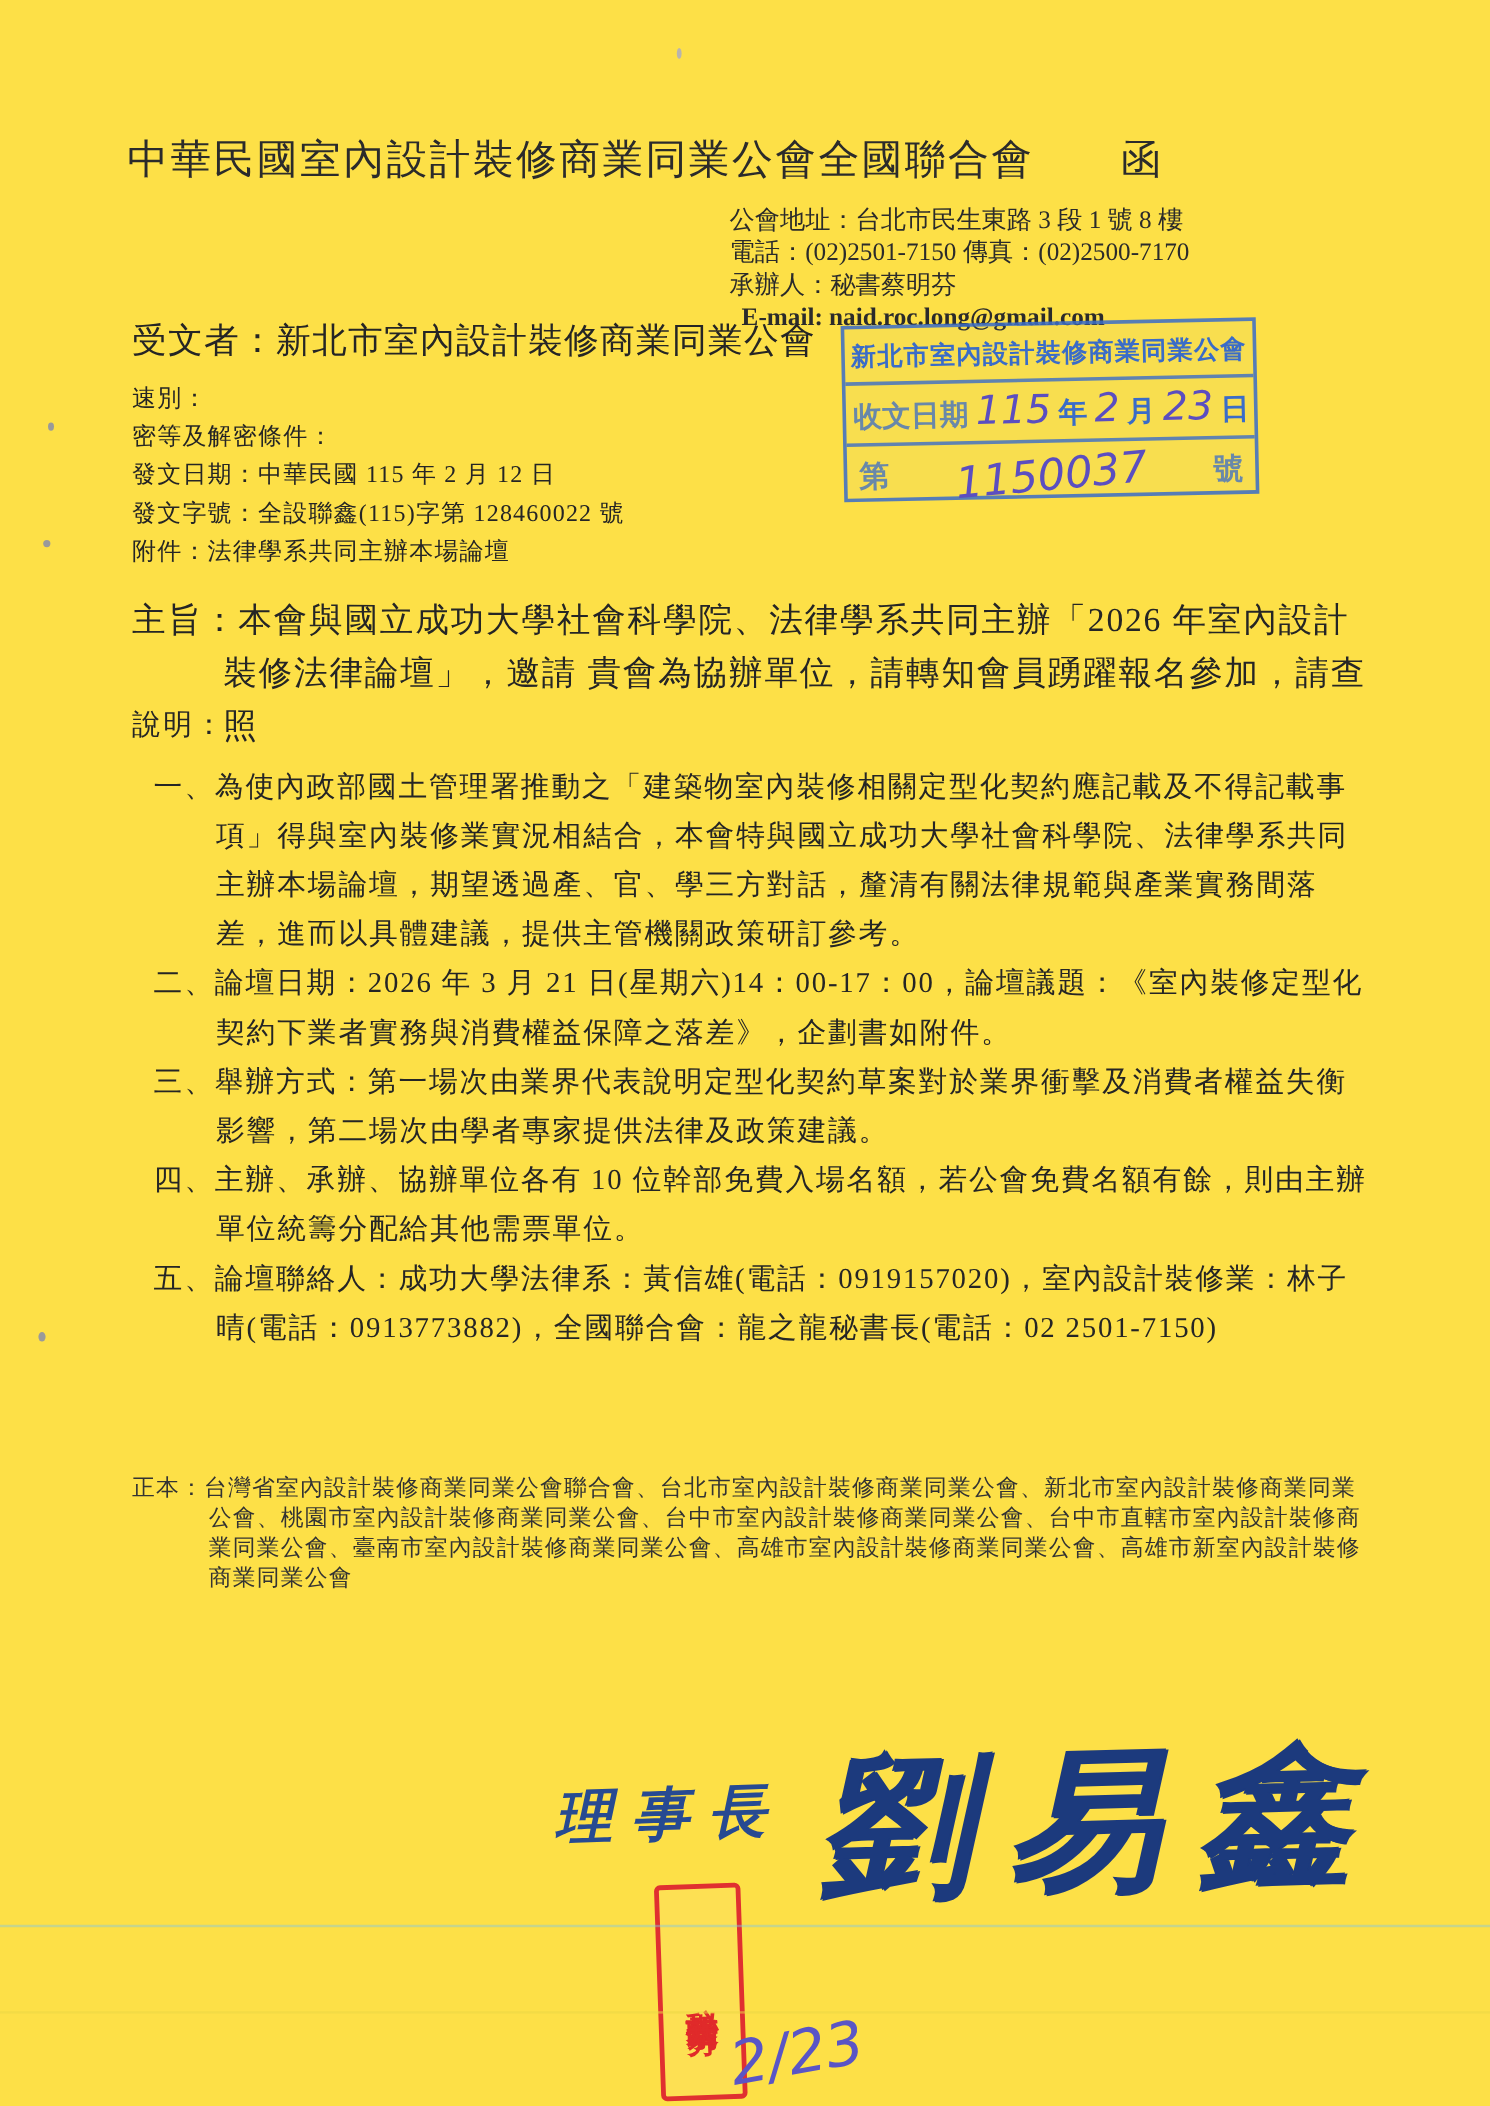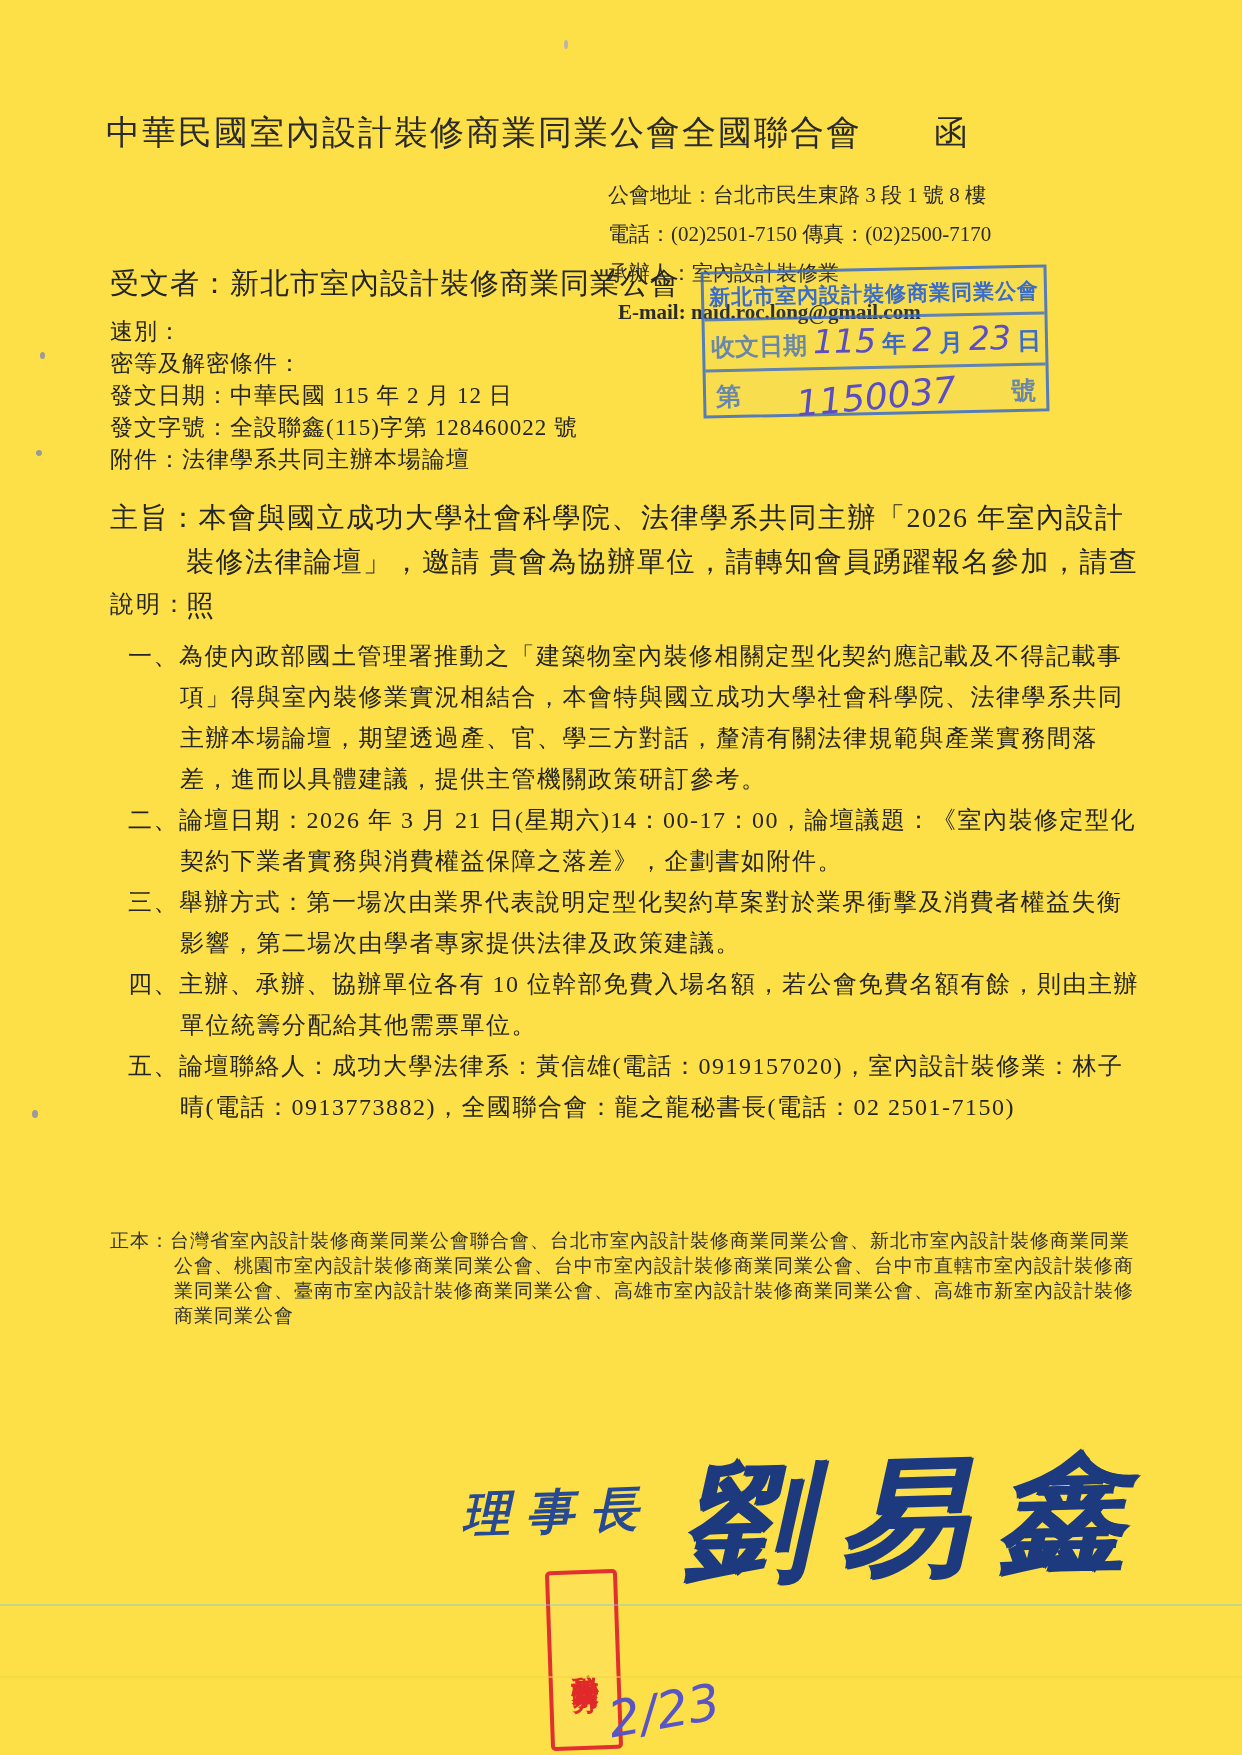--- a/index.html
+++ b/index.html
@@ -15,29 +15,29 @@
   
   .title{
     position:absolute;left:106px;top:110px;
     font-size:34px;letter-spacing:2px;white-space:nowrap;
     color:#2b2b2b;
   }
   .header-info{
     position:absolute;left:608px;top:170px;
     font-size:21px;line-height:27px;color:#2b2b2b;
   }
-  .header-info .line{white-space:nowrap;margin-top:12px;}
+  .header-info .line{white-space:nowrap;}
   .header-info .email{padding-left:10px;font-family:"Liberation Serif",serif;font-weight:bold;}
   .recipient{
     position:absolute;left:110px;top:264px;
     font-size:29px;letter-spacing:1px;white-space:nowrap;
   }
   .meta{
     position:absolute;left:110px;top:316px;
-    font-size:23px;line-height:32px;letter-spacing:1px;
+    font-size:20px;line-height:32px;letter-spacing:1px;
   }
   
   .stamp{
     position:absolute;left:702px;top:268px;width:340px;
     border:3px solid rgba(58,108,200,.85);
     transform:rotate(-1.2deg);
     color:#3a6cc8;
     background:rgba(160,195,240,.05);
   }
   .stamp-row1{
@@ -130,21 +130,21 @@
 </head>
 <body>
 
 <div class="page">
 
   <div class="title">中華民國室內設計裝修商業同業公會全國聯合會　　函</div>
 
   <div class="header-info">
     <div class="line">公會地址：台北市民生東路 3 段 1 號 8 樓</div>
     <div class="line">電話：(02)2501-7150 傳真：(02)2500-7170</div>
-    <div class="line">承辦人：室內設計裝修業</div>
+    <div class="line">承辦人：秘書蔡明芬</div>
     <div class="line email">E-mail: naid.roc.long@gmail.com</div>
   </div>
 
   <div class="recipient">受文者：新北市室內設計裝修商業同業公會</div>
 
   <div class="meta">
     <div>速別：</div>
     <div>密等及解密條件：</div>
     <div>發文日期：中華民國 115 年 2 月 12 日</div>
     <div>發文字號：全設聯鑫(115)字第 128460022 號</div>

